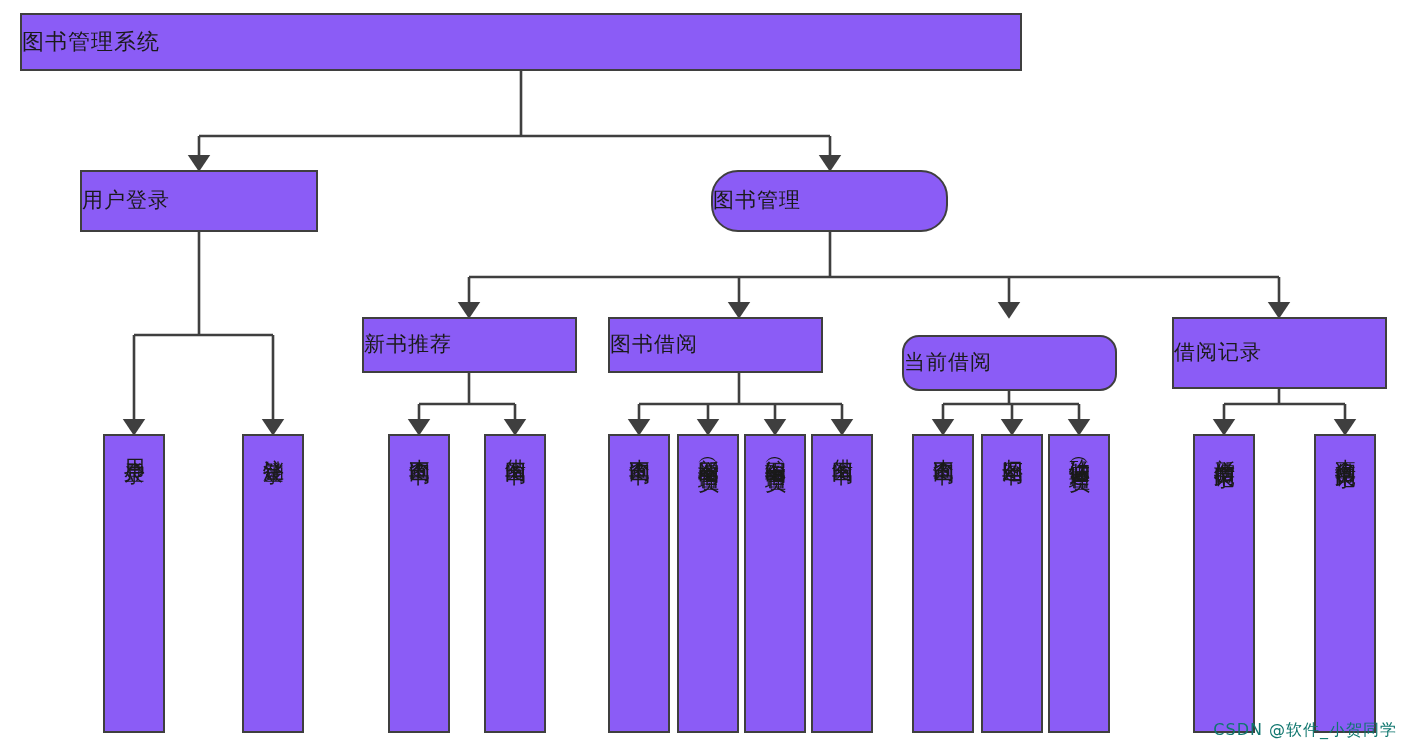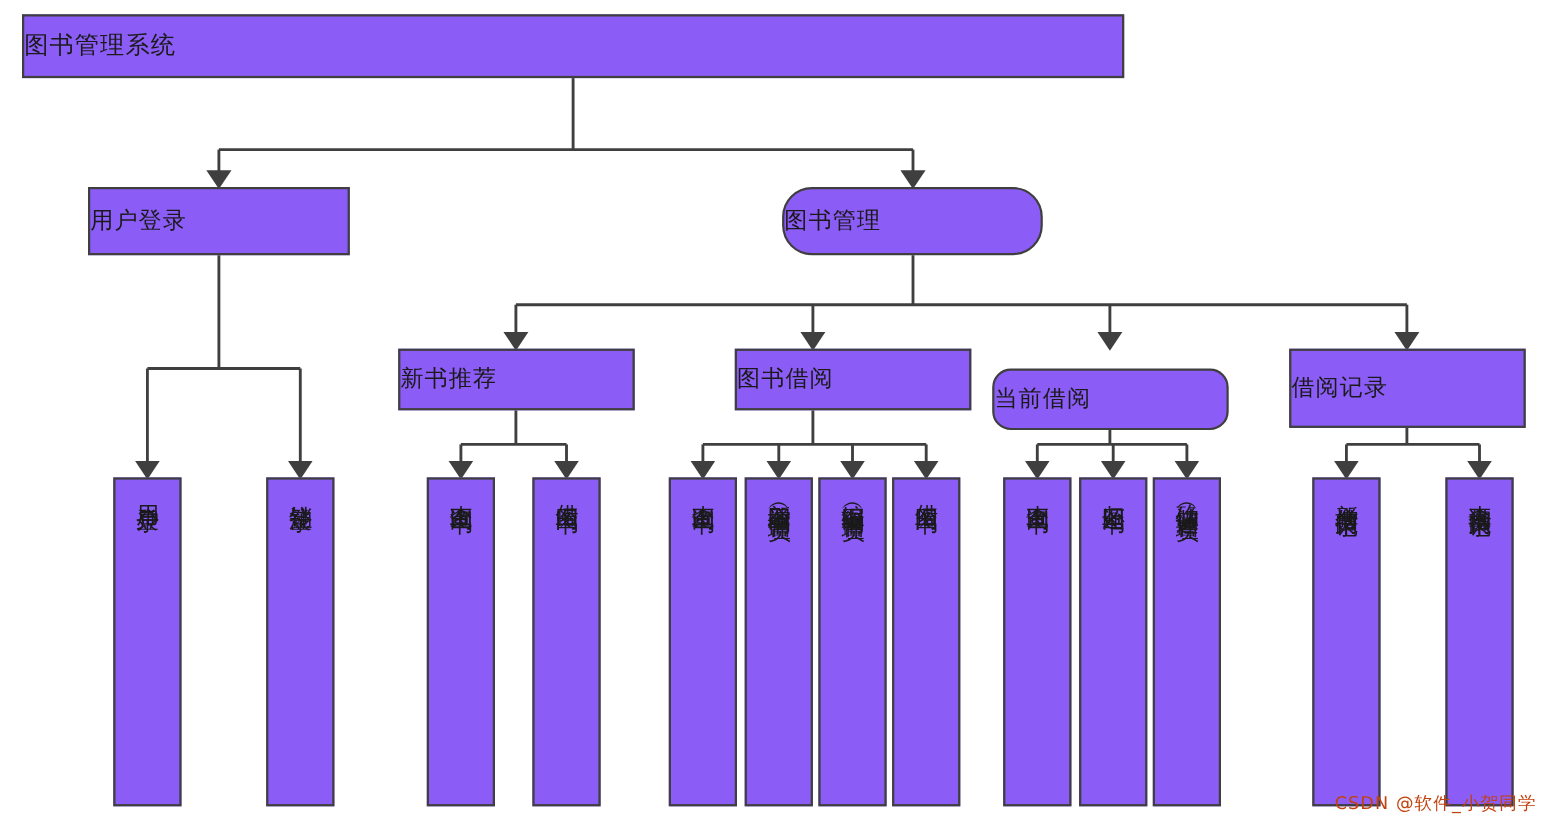--- a/index.html
+++ b/index.html
@@ -55,21 +55,21 @@
     white-space: nowrap;
   }
   #root-node {
     font-size: 22px;
   }
   #watermark {
     position: absolute;
     right: 8px;
     bottom: 6px;
     font-size: 16px;
-    color: #c2410c;
+    color: #0f766e;
     letter-spacing: 1px;
     white-space: nowrap;
     user-select: none;
   }
 </style>
 </head>
 <body>
 
 <div id="canvas">
 
@@ -130,21 +130,21 @@
   <div class="node horizontal" style="left:80px; top:170px; width:238px; height:62px;">
     <span>用户登录</span>
   </div>
   <div class="node horizontal" style="left:711px; top:170px; width:237px; height:62px;border-radius:27px;">
     <span>图书管理</span>
   </div>
 
   <div class="node horizontal" style="left:362px; top:317px; width:215px; height:56px;font-family:Liberation Serif, serif;">
     <span>新书推荐</span>
   </div>
-  <div class="node horizontal" style="left:668px; top:317px; width:215px; height:56px;">
+  <div class="node horizontal" style="left:608px; top:317px; width:215px; height:56px;">
     <span>图书借阅</span>
   </div>
   <div class="node horizontal" style="left:902px; top:335px; width:215px; height:56px;border-radius:17px;">
     <span>当前借阅</span>
   </div>
   <div class="node horizontal" style="left:1172px; top:317px; width:215px; height:72px;">
     <span>借阅记录</span>
   </div>
 
   <div class="node vertical" style="left:103px; top:434px; width:62px; height:299px;">

